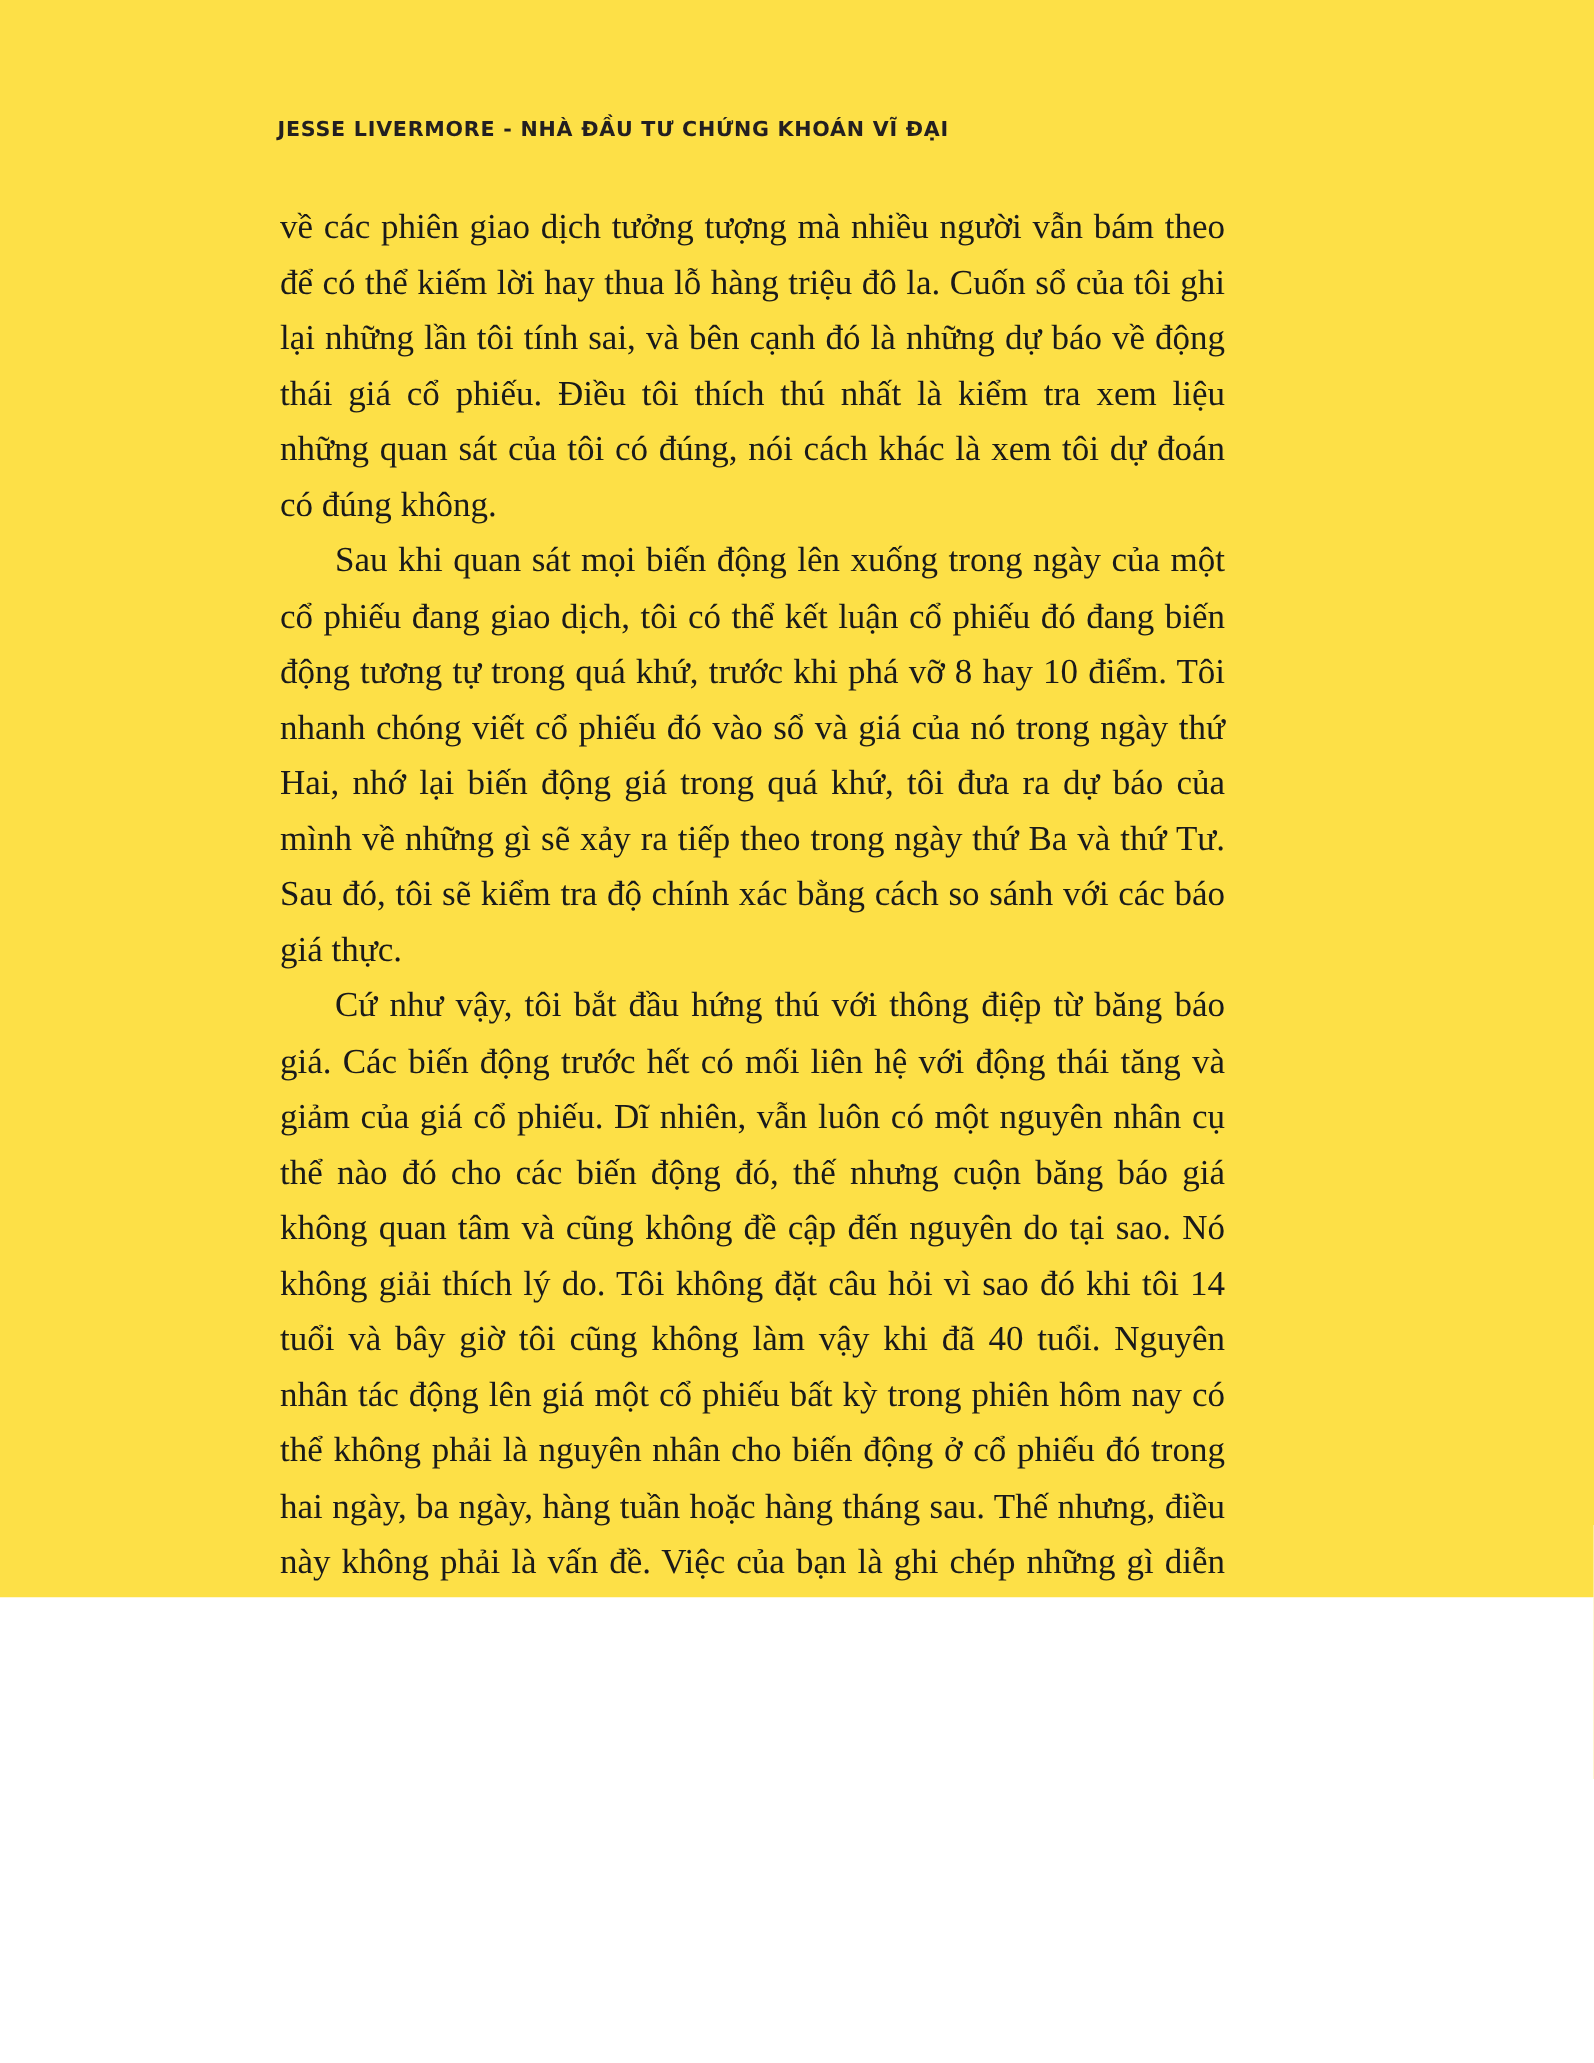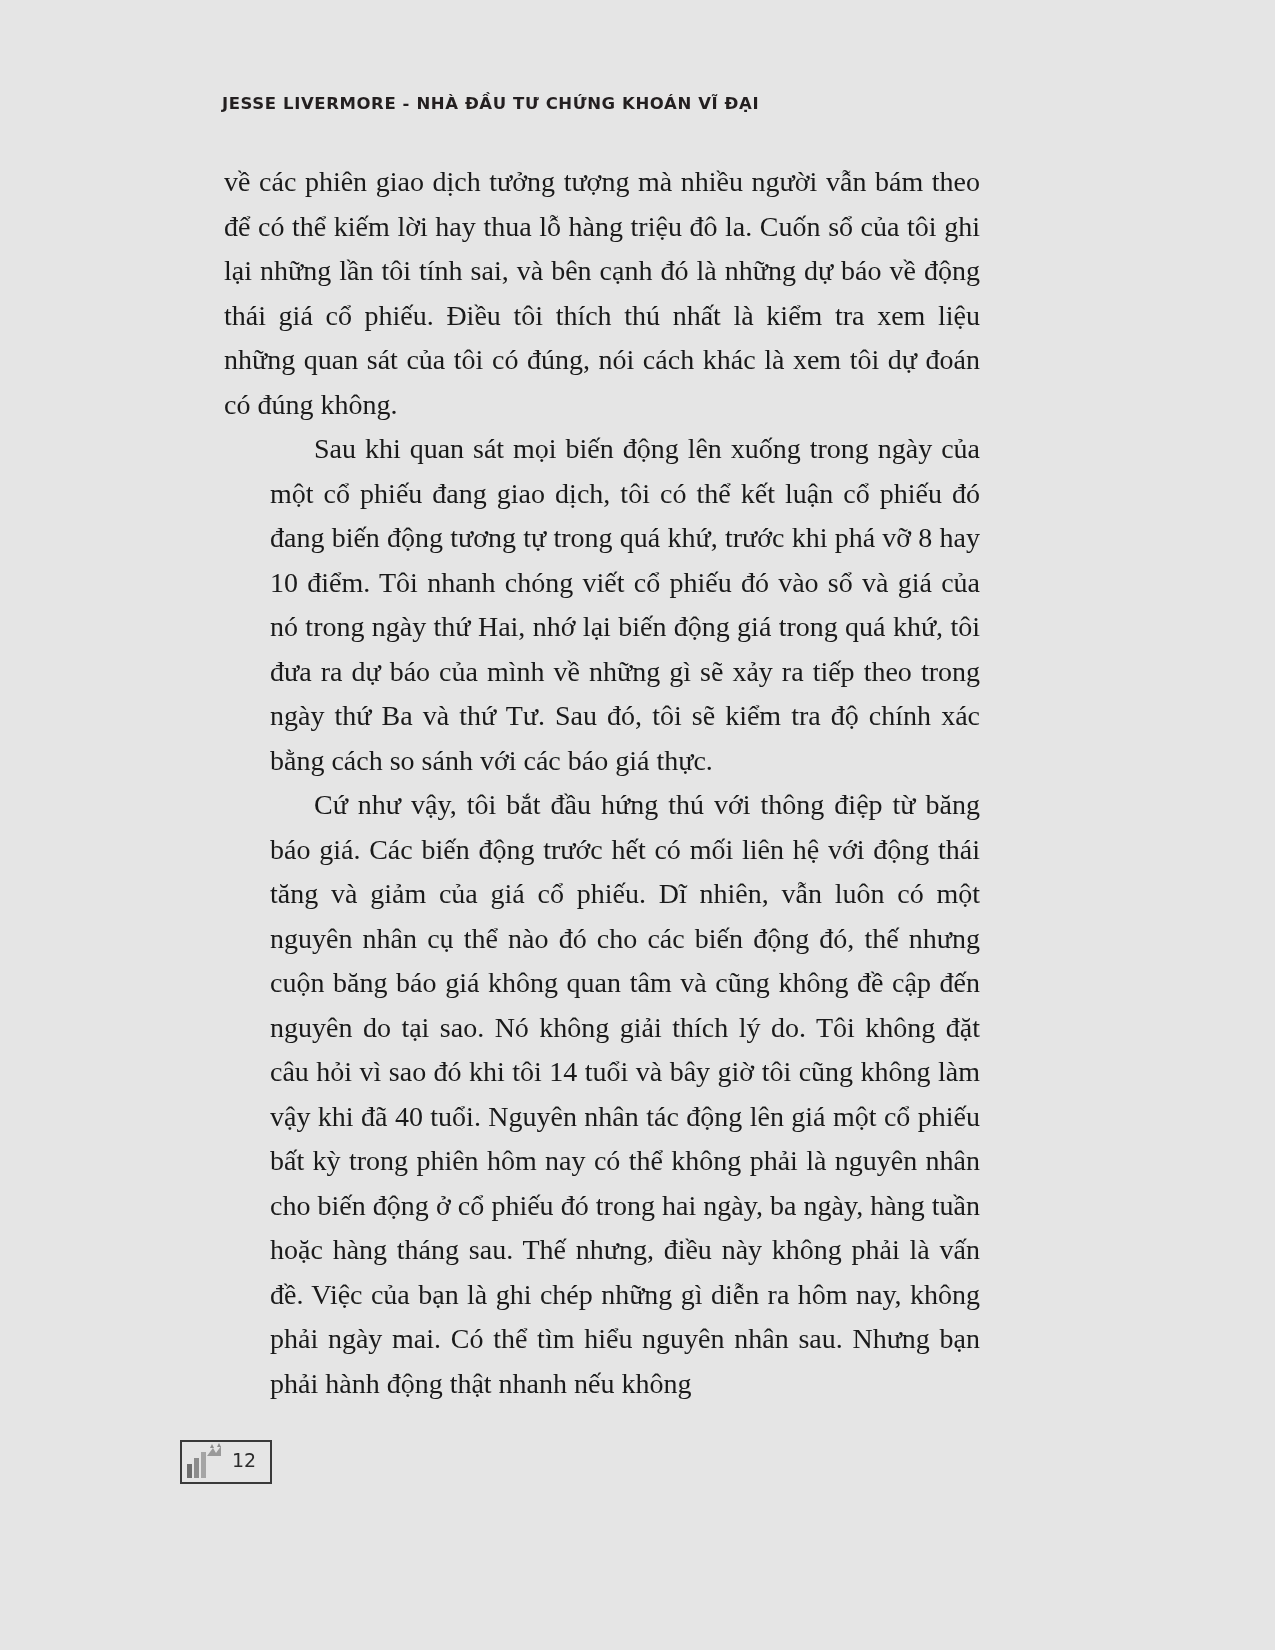--- a/index.html
+++ b/index.html
@@ -3,22 +3,22 @@
 <meta charset="utf-8">
 <style>
   html, body {
     margin: 0;
     padding: 0;
     background: #ffffff;
   }
   .page {
     position: relative;
     width: 1275px;
-    height: 1650px;
-    background: #e5e5e5;
+    height: 1278px;
+    background: #fde047;
     margin: 0 auto;
     overflow: hidden;
     font-family: "Liberation Serif", serif;
     color: #1a1a1a;
   }
   .running-head {
     position: absolute;
     left: 222px;
     top: 94px;
     width: 800px;
@@ -39,21 +39,20 @@
     margin: 0 0 0 0;
     text-align: justify;
     text-justify: inter-word;
     font-size: 28px;
     line-height: 44.5px;
     color: #1a1a1a;
     font-family: "Liberation Serif", serif;
   }
   .para + .para {
     margin-top: 0px;
-    margin-left: 46px;
   }
   .para.indent {
     text-indent: 44px;
   }
   .footer {
     position: absolute;
     left: 180px;
     top: 1440px;
     width: 300px;
     height: 46px;

